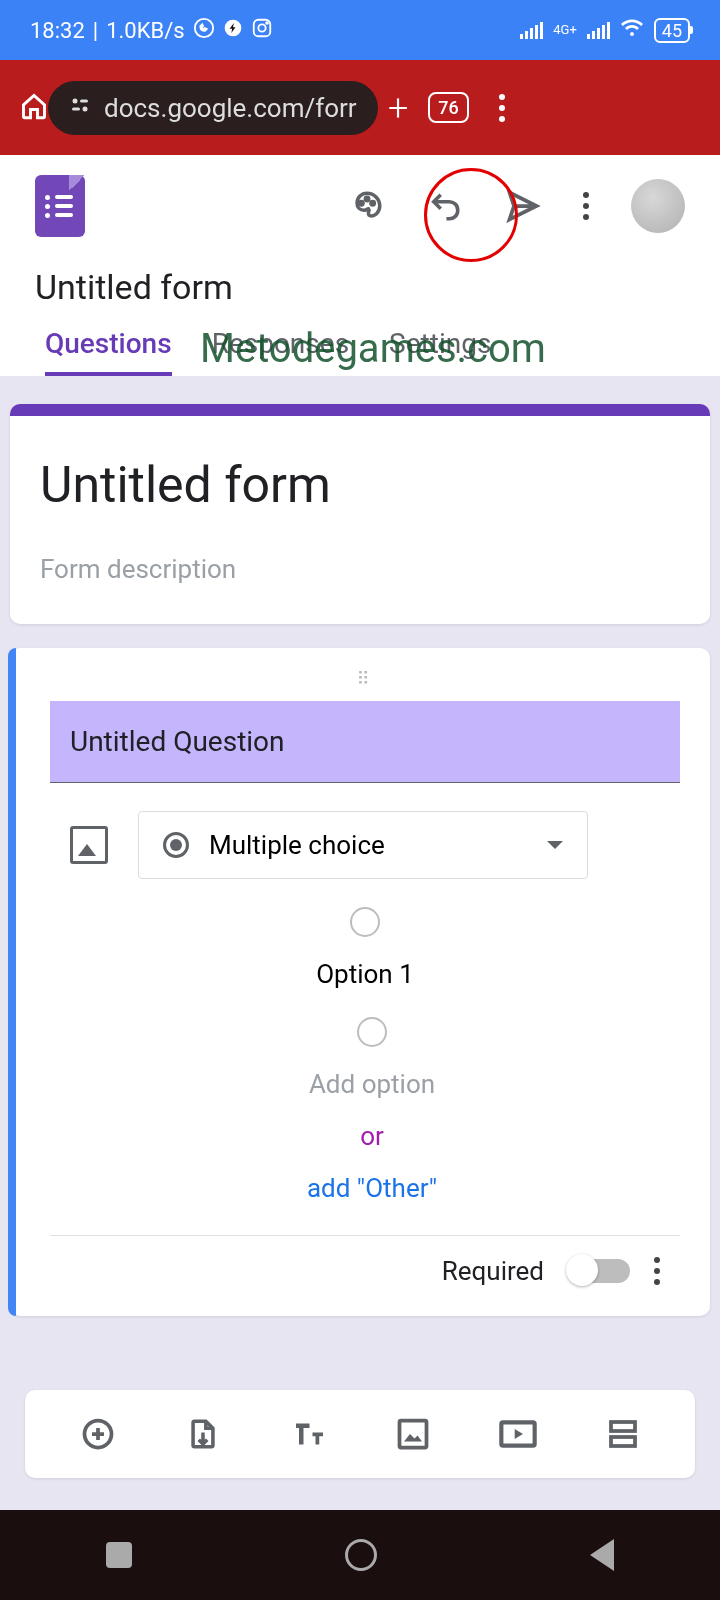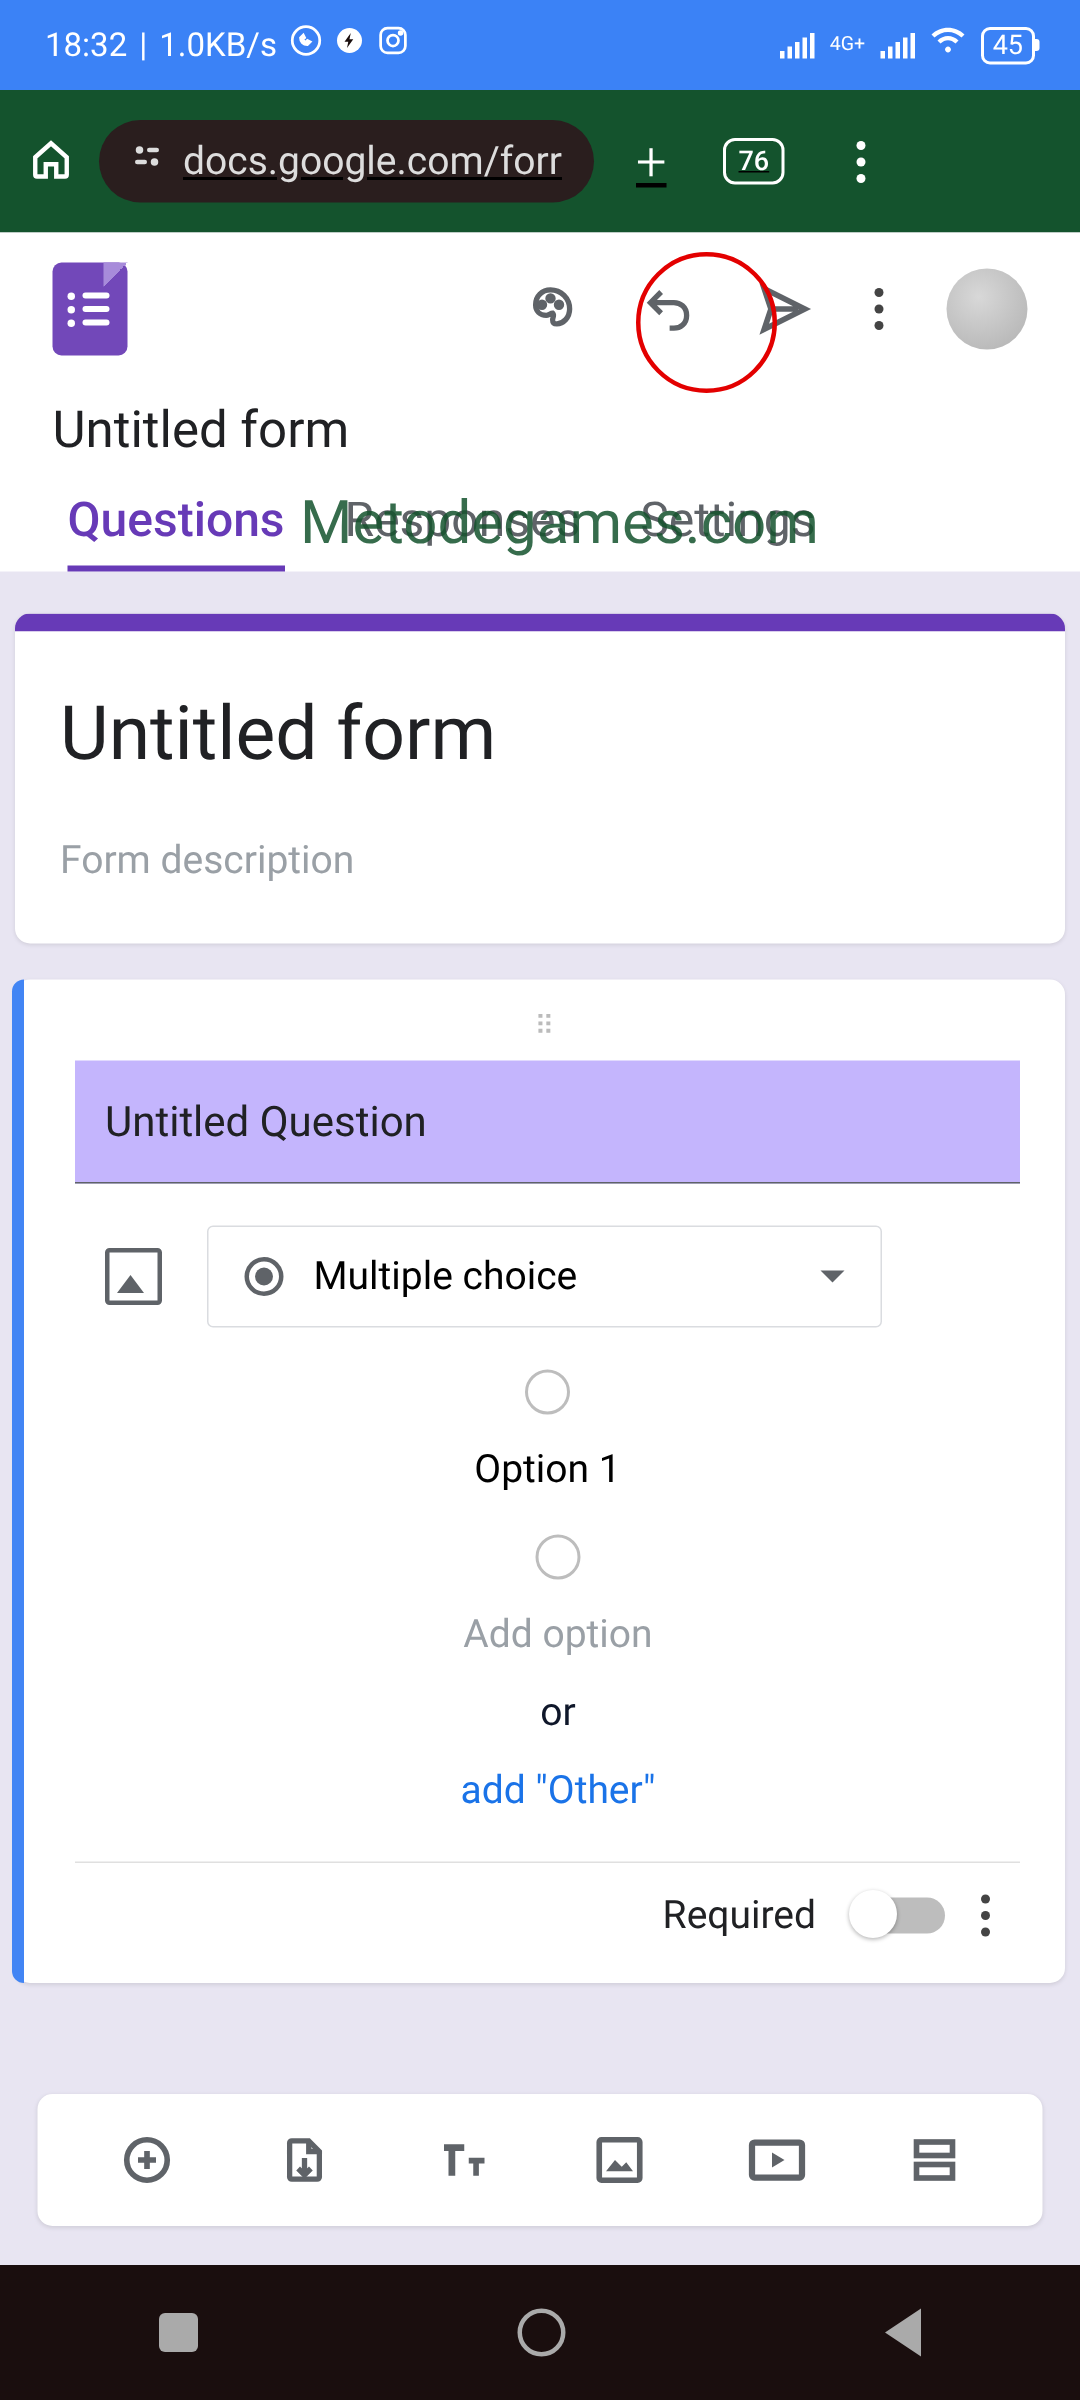--- a/index.html
+++ b/index.html
@@ -35,26 +35,24 @@
     position: absolute;
     right: -5px;
     top: 6px;
     width: 3px;
     height: 8px;
     background: #fff;
     border-radius: 0 2px 2px 0;
   }
   .browser-bar {
     height: 95px;
-    background: #14532d;
+    background: #b91c1c;
     display: flex;
     align-items: center;
     padding: 0 20px;
-    gap: 18px;
-    text-decoration: underline;
   }
   .home-ico {
     width: 28px;
     height: 28px;
     fill: none;
     stroke: #fff;
     stroke-width: 2.5;
   }
   .url-pill {
     background: #2a1e1e;
@@ -164,21 +162,21 @@
     font-size: 40px;
     color: #14532d;
     opacity: 0.85;
     pointer-events: none;
     z-index: 5;
   }
   .tabs {
     display: flex;
     gap: 40px;
     padding-left: 10px;
-    font-size: 32px;
+    font-size: 28px;
     color: #5f6368;
     text-align: center;
   }
   .tab {
     padding-bottom: 12px;
     border-bottom: 4px solid transparent;
     cursor: pointer;
   }
   .tab.active {
     color: #673ab7;
@@ -291,21 +289,21 @@
     margin: 28px 0 28px 0;
     font-size: 26px;
     flex-direction: column;
   }
   .empty-radio {
     width: 30px; height: 30px;
     border: 2.5px solid #bdbdbd;
     border-radius: 50%;
   }
   .add-option { color: #9aa0a6; }
-  .or-text { color: #0f172a; }
+  .or-text { color: #a21caf; }
   .add-other { color: #1a73e8; }
   .divider {
     border-top: 1px solid #e0e0e0;
     margin: 32px 0 20px 0;
   }
   .footer-row {
     display: flex;
     align-items: center;
     justify-content: flex-end;
     gap: 24px;

